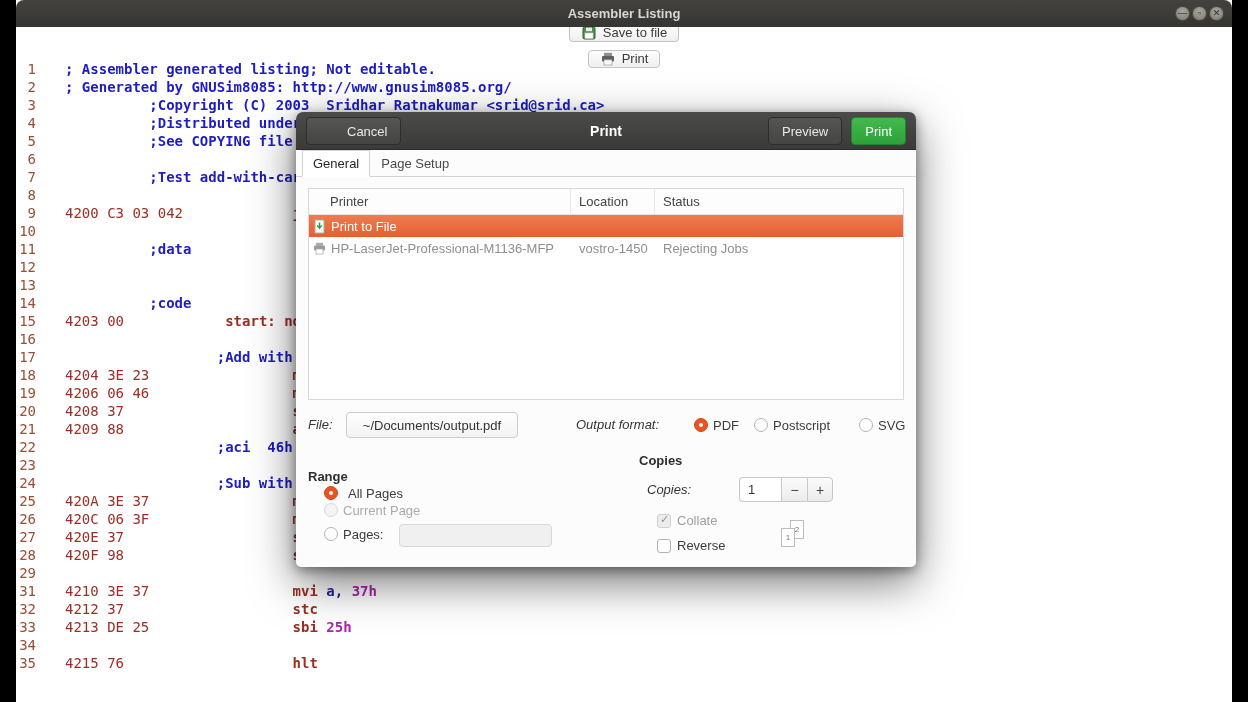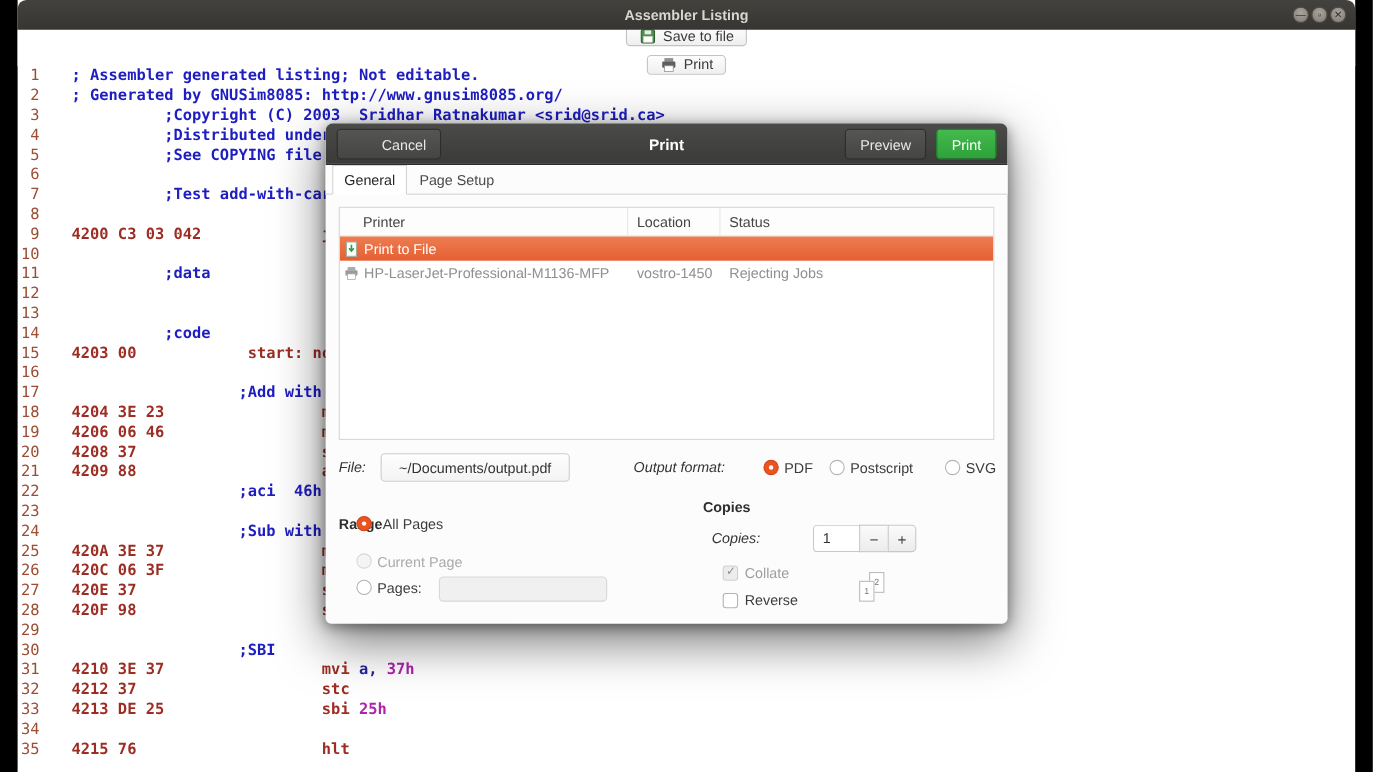--- a/index.html
+++ b/index.html
@@ -23,21 +23,21 @@
             border:1px solid #c3c3c3; border-radius:4px; background:linear-gradient(#fdfdfd,#efefef);
             font-size:13px; color:#3a3a3a; font-family:inherit; }
 
   
   .listing { position:absolute; top:60px; left:0; right:0; bottom:0; overflow:hidden;
              font-family:"DejaVu Sans Mono",monospace; font-size:14px; line-height:18px; }
   .lrow  { display:flex; height:18px; white-space:pre; }
   .lnum  { width:20px; text-align:right; color:#9c4d33; flex:none; }
   .lcode { margin-left:29px; white-space:pre; }
   .tk-cmt  { color:#1d1dc1; font-weight:bold; }
-  .tk-addr { color:#9c2d23; font-weight:bold; }
+  .tk-addr { color:#9c2d23; font-weight:normal; }
   .tk-mn   { color:#9c2d23; font-weight:bold; }
   .tk-lbl  { color:#9c2d23; font-weight:bold; }
   .tk-reg  { color:#24249c; font-weight:bold; }
   .tk-num  { color:#ad23ad; font-weight:bold; }
 
   
   .dialog { position:absolute; left:296px; top:112px; width:620px; height:455px; z-index:10;
             border-radius:8px 8px 5px 5px; background:#fcfcfc;
             box-shadow:0 15px 45px rgba(0,0,0,.55), 0 3px 12px rgba(0,0,0,.4); }
   .dlg-header { height:38px; background:linear-gradient(#4b4b49,#3a3a38); border-bottom:1px solid #2b2b29;
@@ -169,21 +169,20 @@
       <div class="lrow"><span class="lnum">20</span><span class="lcode"><span class="tk-addr">4208 37</span>                    <span class="tk-mn">stc</span></span></div>
       <div class="lrow"><span class="lnum">21</span><span class="lcode"><span class="tk-addr">4209 88</span>                    <span class="tk-mn">adc</span></span></div>
       <div class="lrow"><span class="lnum">22</span><span class="lcode">                  <span class="tk-cmt">;aci  46h</span></span></div>
       <div class="lrow"><span class="lnum">23</span><span class="lcode"></span></div>
       <div class="lrow"><span class="lnum">24</span><span class="lcode">                  <span class="tk-cmt">;Sub with borrow</span></span></div>
       <div class="lrow"><span class="lnum">25</span><span class="lcode"><span class="tk-addr">420A 3E 37</span>                 <span class="tk-mn">mvi</span></span></div>
       <div class="lrow"><span class="lnum">26</span><span class="lcode"><span class="tk-addr">420C 06 3F</span>                 <span class="tk-mn">mvi</span></span></div>
       <div class="lrow"><span class="lnum">27</span><span class="lcode"><span class="tk-addr">420E 37</span>                    <span class="tk-mn">stc</span></span></div>
       <div class="lrow"><span class="lnum">28</span><span class="lcode"><span class="tk-addr">420F 98</span>                    <span class="tk-mn">sbb</span></span></div>
       <div class="lrow"><span class="lnum">29</span><span class="lcode"></span></div>
-      <div class="lrow"><span class="lnum">30</span><span class="lcode">                  <span class="tk-cmt">;SBI</span></span></div>
       <div class="lrow"><span class="lnum">31</span><span class="lcode"><span class="tk-addr">4210 3E 37</span>                 <span class="tk-mn">mvi</span> <span class="tk-reg">a,</span> <span class="tk-num">37h</span></span></div>
       <div class="lrow"><span class="lnum">32</span><span class="lcode"><span class="tk-addr">4212 37</span>                    <span class="tk-mn">stc</span></span></div>
       <div class="lrow"><span class="lnum">33</span><span class="lcode"><span class="tk-addr">4213 DE 25</span>                 <span class="tk-mn">sbi</span> <span class="tk-num">25h</span></span></div>
       <div class="lrow"><span class="lnum">34</span><span class="lcode"></span></div>
       <div class="lrow"><span class="lnum">35</span><span class="lcode"><span class="tk-addr">4215 76</span>                    <span class="tk-mn">hlt</span></span></div>
     </div>
 </div>
 
 <div class="dialog">
   <div class="dlg-header">
@@ -249,21 +248,21 @@
         <span class="rd"></span>
         <span>Postscript</span>
       </div>
       <div class="ropt" style="left:551px; top:5px;">
         <span class="rd"></span>
         <span>SVG</span>
       </div>
     </div>
 
     <div class="sec-title" style="left:12px; top:292px;">Range</div>
-    <div class="ropt" style="left:28px; top:291px;gap:10px;">
+    <div class="ropt" style="left:28px; top:308px;gap:10px;">
       <span class="rd checked"></span>
       <span>All Pages</span>
     </div>
     <div class="ropt disabled" style="left:28px; top:325px;">
       <span class="rd disabled"></span>
       <span>Current Page</span>
     </div>
     <div class="ropt" style="left:28px; top:349px;">
       <span class="rd"></span>
       <span>Pages:</span>

